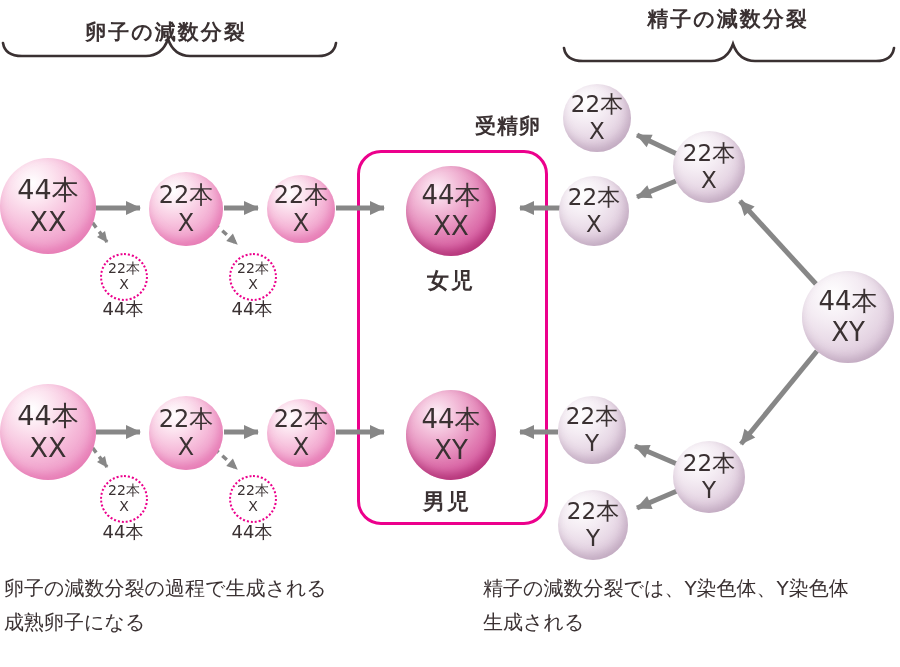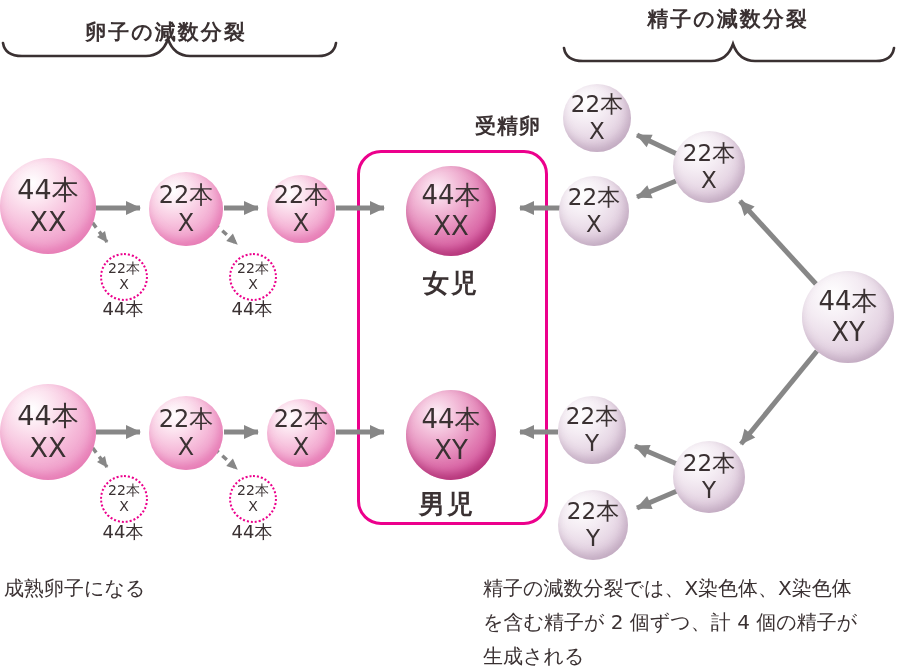--- a/index.html
+++ b/index.html
@@ -31,21 +31,21 @@
   }
   .polar{
     position:absolute;border:2.5px dotted #ec008c;border-radius:50%;display:flex;flex-direction:column;
     align-items:center;justify-content:center;text-align:center;font-size:14px;line-height:1.12;
     z-index:3;background:#ffffff;color:#3a3132;
   }
   .polar-caption{
     position:absolute;font-size:18px;transform:translateX(-50%);z-index:4;color:#3a3132;white-space:nowrap;
   }
   .cell-caption{
-    position:absolute;font-size:26px;font-weight:600;transform:translateX(-50%);z-index:4;
+    position:absolute;font-size:22px;font-weight:600;transform:translateX(-50%);z-index:4;
     letter-spacing:2px;color:#3a3132;white-space:nowrap;
   }
   #fert-box{
     position:absolute;left:357px;top:150px;width:185px;height:369px;border:3px solid #ec008c;
     border-radius:24px;z-index:1;background:transparent;
   }
   .caption-block{position:absolute;font-size:20px;line-height:34px;z-index:4;white-space:nowrap;color:#3a3132;}
 </style>
 </head>
 <body>
@@ -176,21 +176,21 @@
   <div class="cell pale" style="left:673px;top:441px;width:72px;height:72px;font-size:23px;">
     <span>22本</span>
     <span>Y</span>
   </div>
   <div class="cell pale" style="left:802px;top:271px;width:92px;height:92px;font-size:26px;">
     <span>44本</span>
     <span>XY</span>
   </div>
 
   <div class="caption-block" style="left:4px;top:571px;">
+    <div>卵子の減数分裂の過程で生成される</div>
     <div>成熟卵子になる</div>
   </div>
   <div class="caption-block" style="left:483px;top:571px;">
-    <div>精子の減数分裂では、X染色体、X染色体</div>
-    <div>を含む精子が 2 個ずつ、計 4 個の精子が</div>
+    <div>精子の減数分裂では、Y染色体、Y染色体</div>
     <div>生成される</div>
   </div>
 
 </div>
 
 </body></html>

